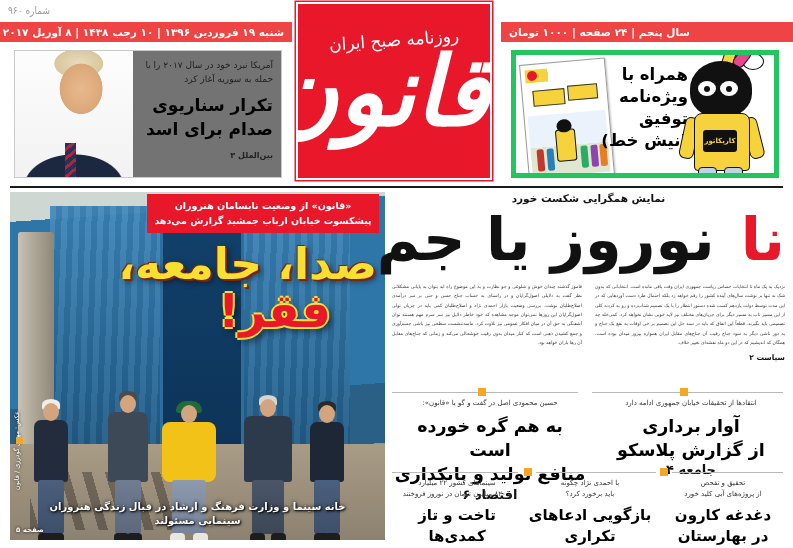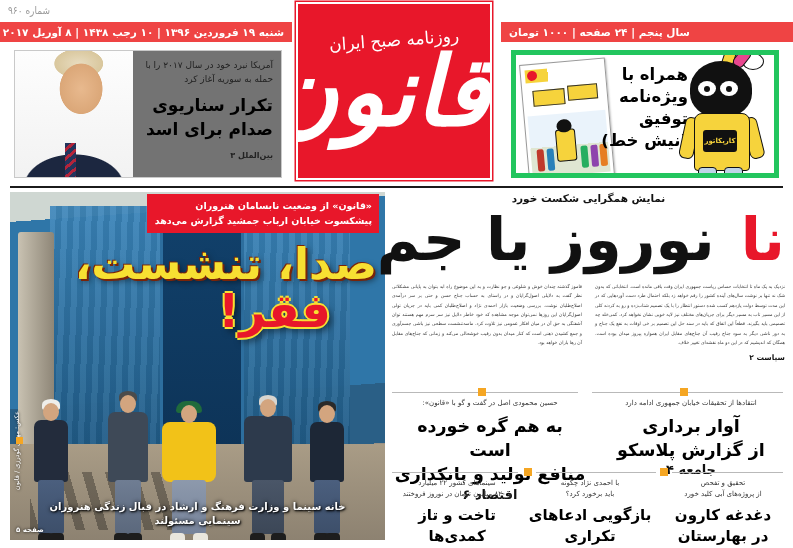--- a/index.html
+++ b/index.html
@@ -161,21 +161,21 @@
     width:16px;height:18px;background:#d3a57f;border-radius:50%;}
   .pp-hair{position:absolute;top:-21px;left:50%;transform:translateX(-50%);
     width:18px;height:11px;background:#efeeea;border-radius:50% 50% 20% 20%;}
   .pp-legs{position:absolute;bottom:-52px;left:50%;transform:translateX(-50%);
     width:26px;height:54px;background:linear-gradient(#4b5f7e,#3d4f6a);border-radius:3px;}
   .pp-shoe{position:absolute;bottom:-62px;width:15px;height:11px;background:#1d1d1d;border-radius:4px;}
 
   .banner-red{
     position:absolute;right:6px;top:2px;width:232px;padding:5px 7px;
     background:#e8172a;color:#fff;font-size:9.5px;font-weight:bold;line-height:1.55;
-    box-sizing:border-box;
+    text-align:center;box-sizing:border-box;
   }
   .ph-title1{
     position:absolute;right:8px;top:50px;
     font-size:44px;font-weight:bold;color:#f7e032;line-height:1;
     text-shadow:2px 2px 0 #7b2408,-1px -1px 0 #7b2408,3px 3px 6px rgba(0,0,0,.5);
     letter-spacing:-2px;white-space:nowrap;
   }
   .ph-title2{
     position:absolute;right:54px;top:96px;
     font-size:46px;font-weight:bold;color:#e8172a;line-height:1;
@@ -338,21 +338,21 @@
 
     <div class="ph-person" style="left:300px;width:34px;height:60px;background:#1d2736;">
       <div class="pp-hair" style="background:#2a2a2a;"></div>
       <div class="pp-head"></div>
       <div class="pp-legs"></div>
       <div class="pp-shoe" style="left:4px;"></div>
       <div class="pp-shoe" style="right:4px;"></div>
     </div>
 
     <div class="banner-red">«قانون» از وضعیت نابسامان هنروران پیشکسوت خیابان ارباب جمشید گزارش می‌دهد</div>
-    <div class="ph-title1">صدا، تنشست،</div>
+    <div class="ph-title1">صدا، جامعه،</div>
     <div class="ph-title2">فقر!</div>
     <div class="ph-caption">خانه سینما و وزارت فرهنگ و ارشاد در قبال زندگی هنروران سینمایی مسئولند</div>
     <div class="ph-credit">عکس: مهدی گودرزی / قانون</div>
     <div class="ph-sqr"></div>
     <div class="ph-page">صفحه ۵</div>
   </div>
 
   <div class="lead">
     <div class="lead-kicker">نمایش همگرایی شکست خورد</div>
     <div class="lead-head">

